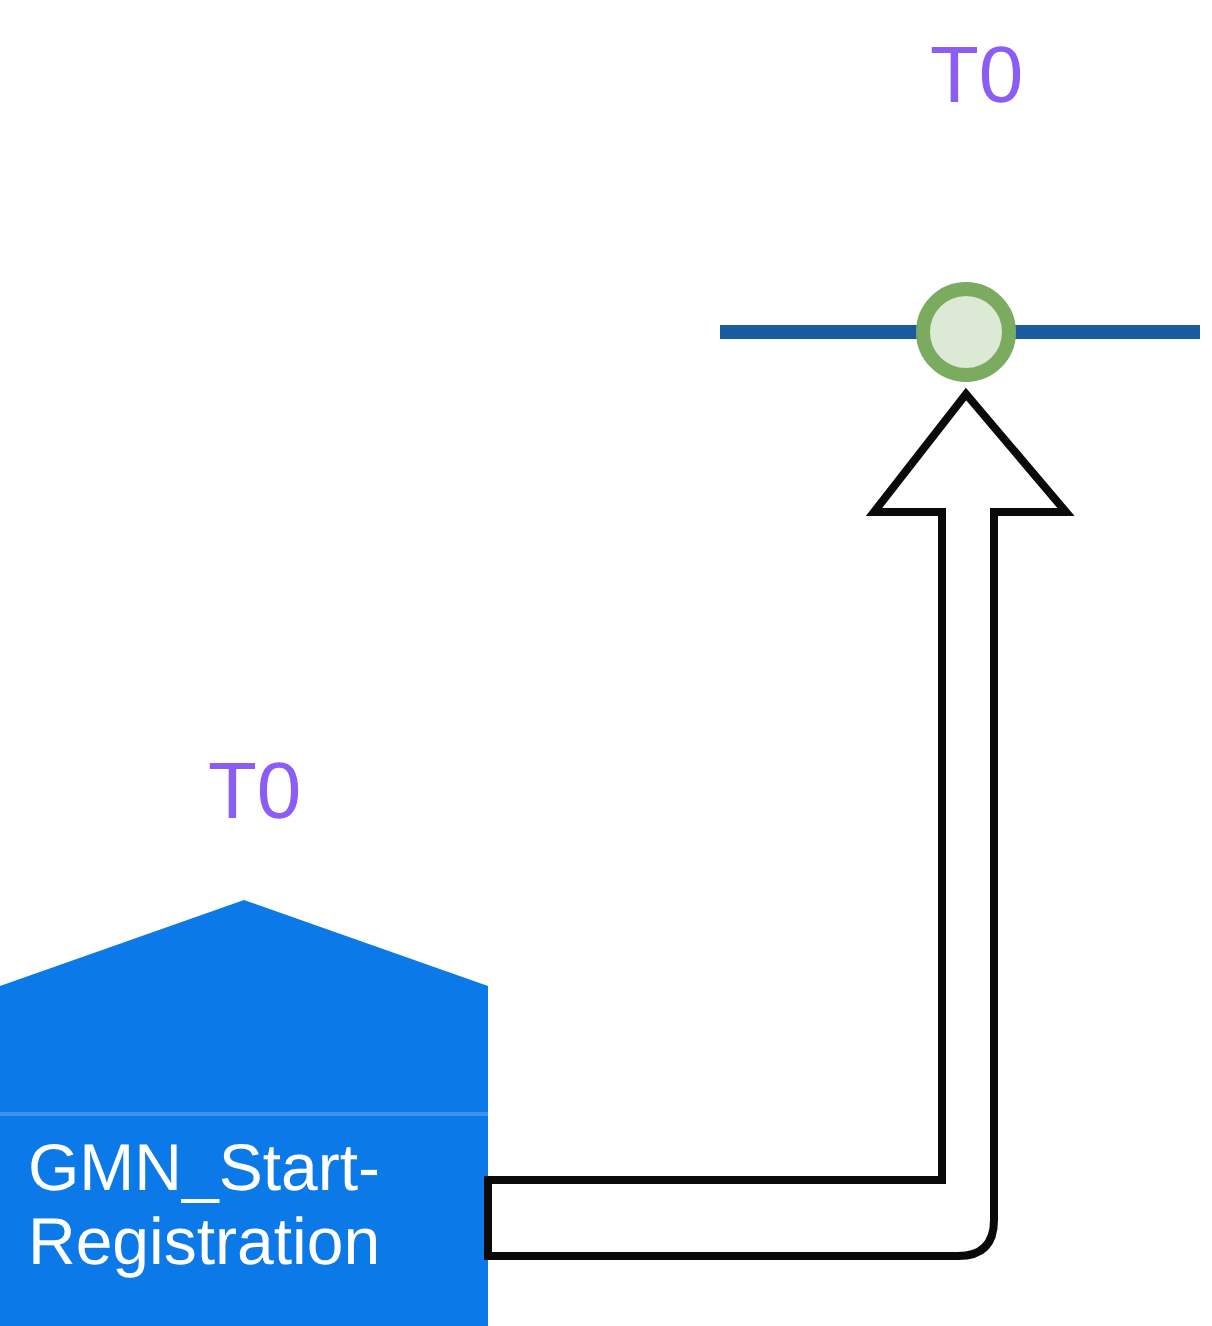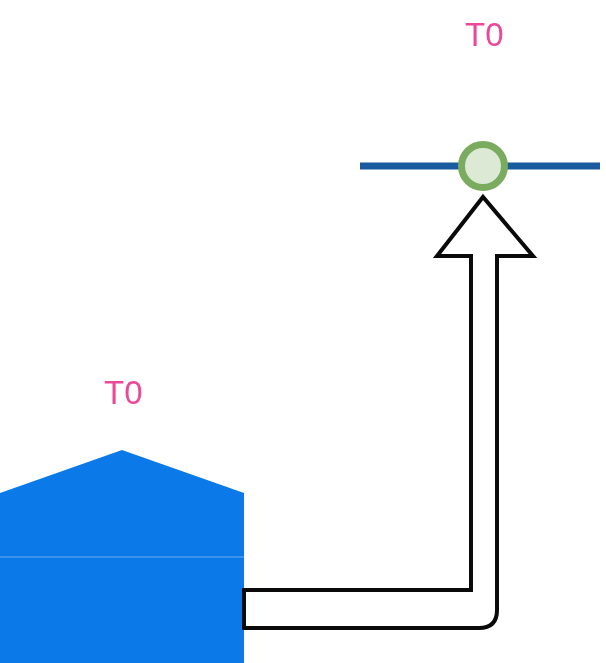--- a/index.html
+++ b/index.html
@@ -21,23 +21,23 @@
     position: absolute;
     left: 0;
     top: 0;
     width: 606px;
     height: 663px;
     display: block;
   }
   .label-text {
     position: absolute;
     font-family: "Liberation Sans", sans-serif;
-    font-size: 33px;
+    font-size: 40px;
     line-height: 1;
-    color: #ec4899;
+    color: #8b5cf6;
     white-space: nowrap;
     user-select: none;
   }
   #node-label-top {
     left: 465px;
     top: 18px;
   }
   #node-label-bottom {
     left: 104px;
     top: 376px;
@@ -81,14 +81,16 @@
 
     <line x1="360" y1="166" x2="600" y2="166" stroke="#1a5a9e" stroke-width="7"></line>
 
     <circle cx="483" cy="166" r="21.5" fill="#dbe9d5" stroke="#7aab5e" stroke-width="7"></circle>
   </svg>
 
   <div class="label-text" id="node-label-top">T0</div>
 
   <div class="label-text" id="node-label-bottom">T0</div>
 
+  <div id="pentagon-text">GMN_Start-
+Registration</div>
 
 </div>
 
 </body></html>

